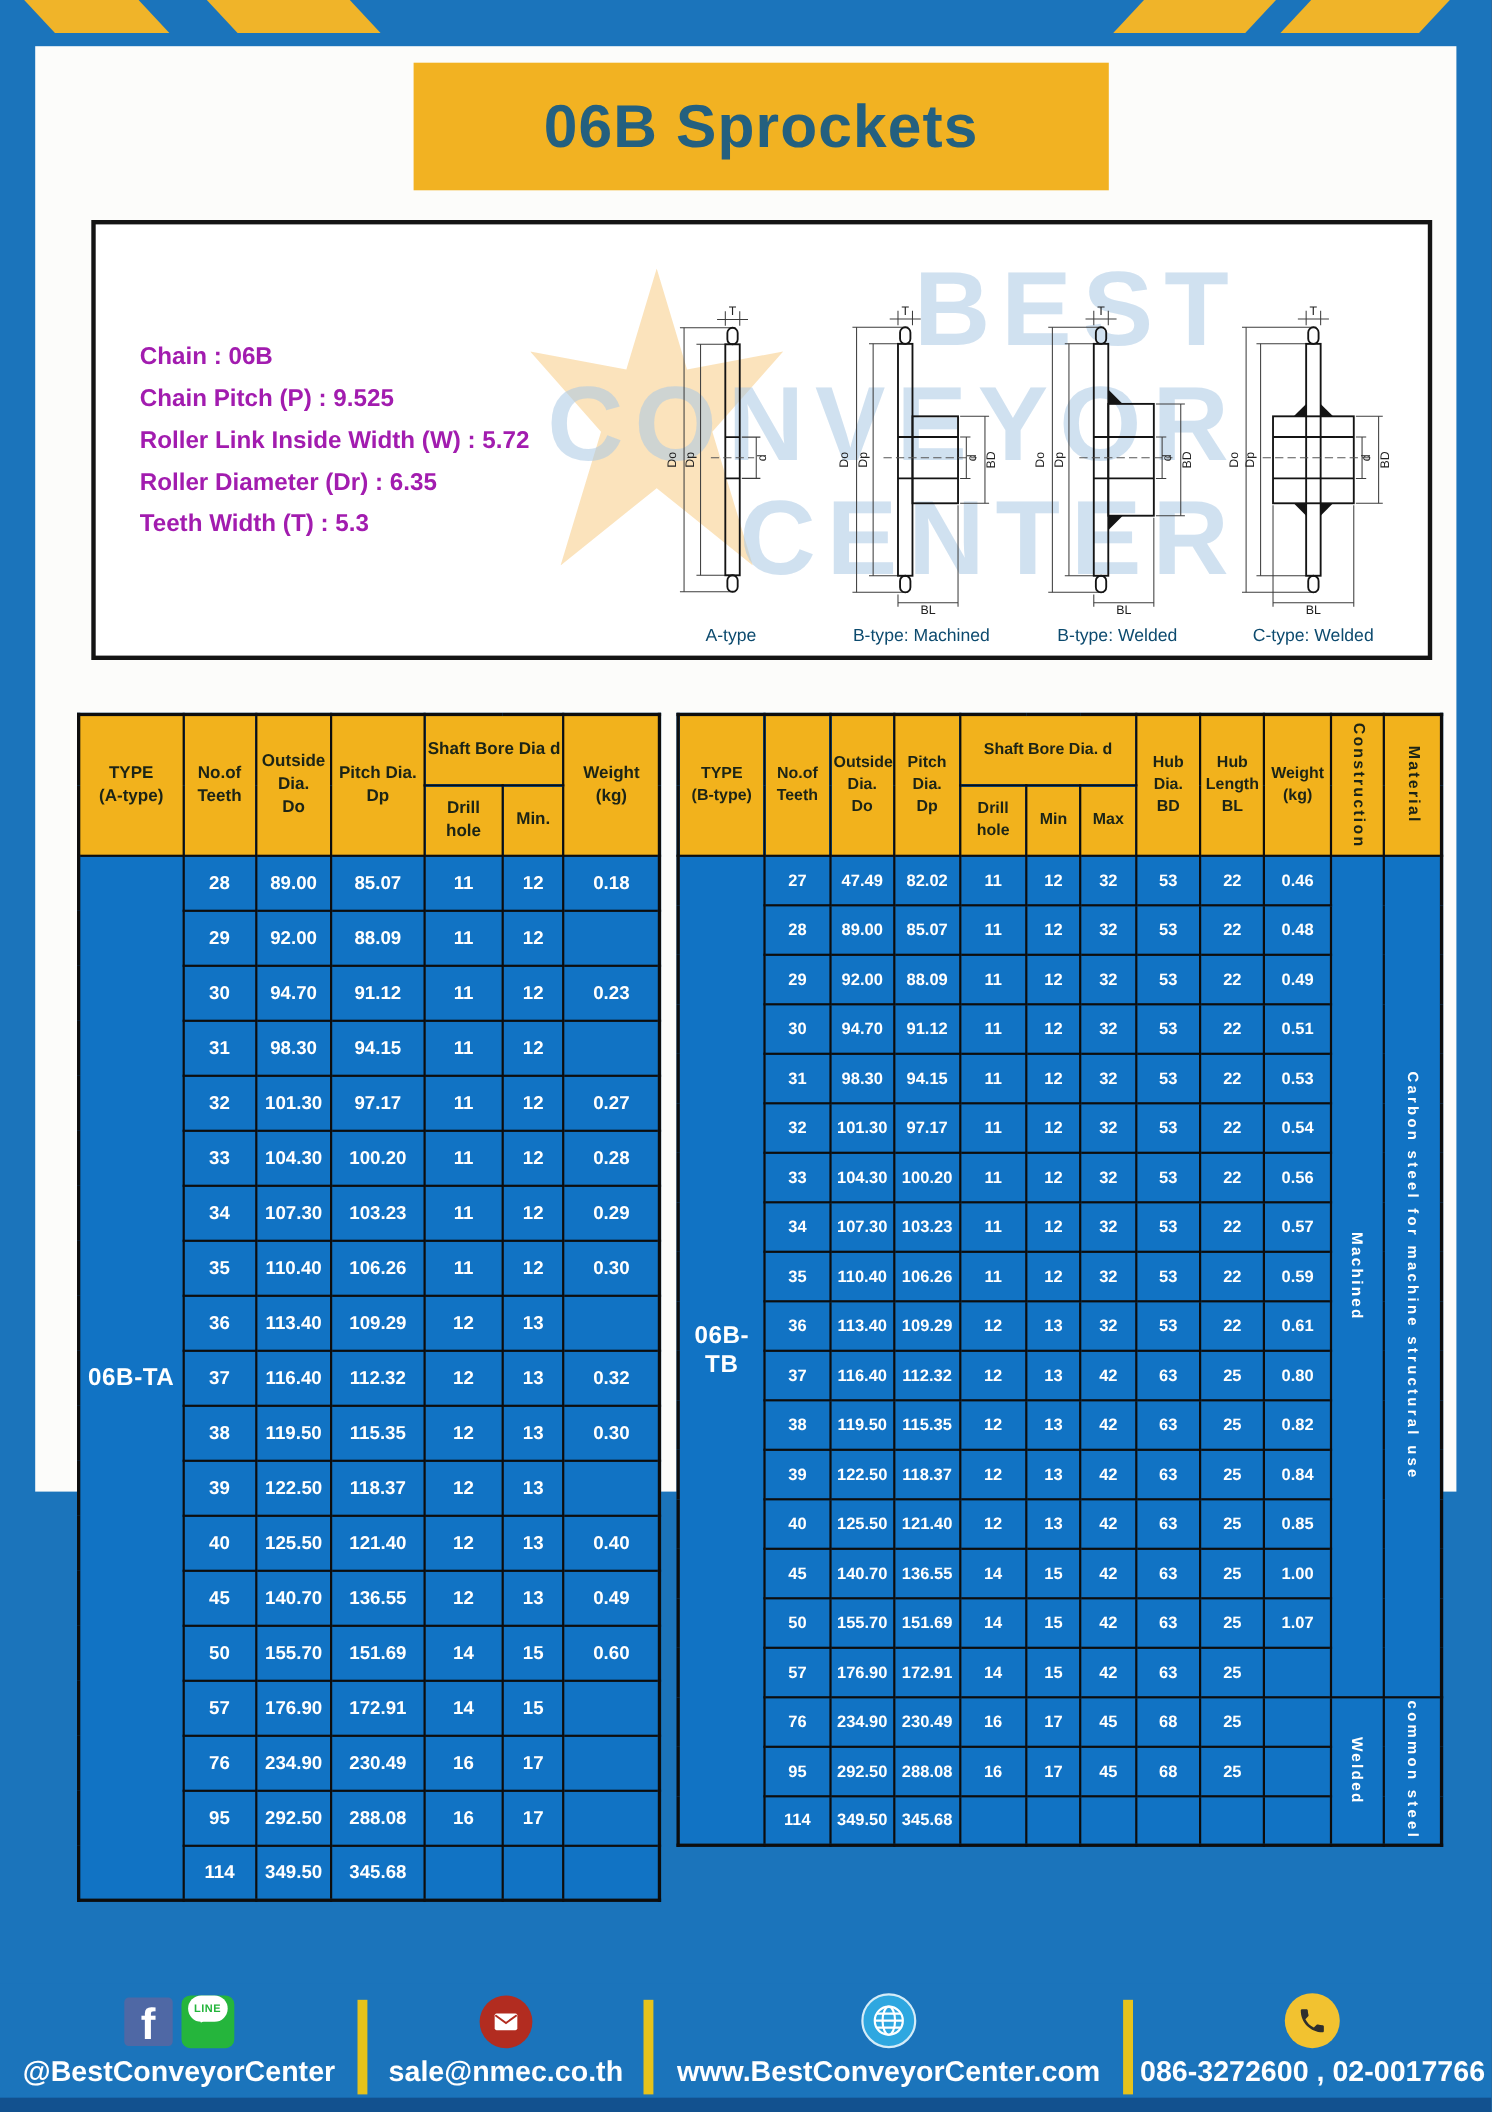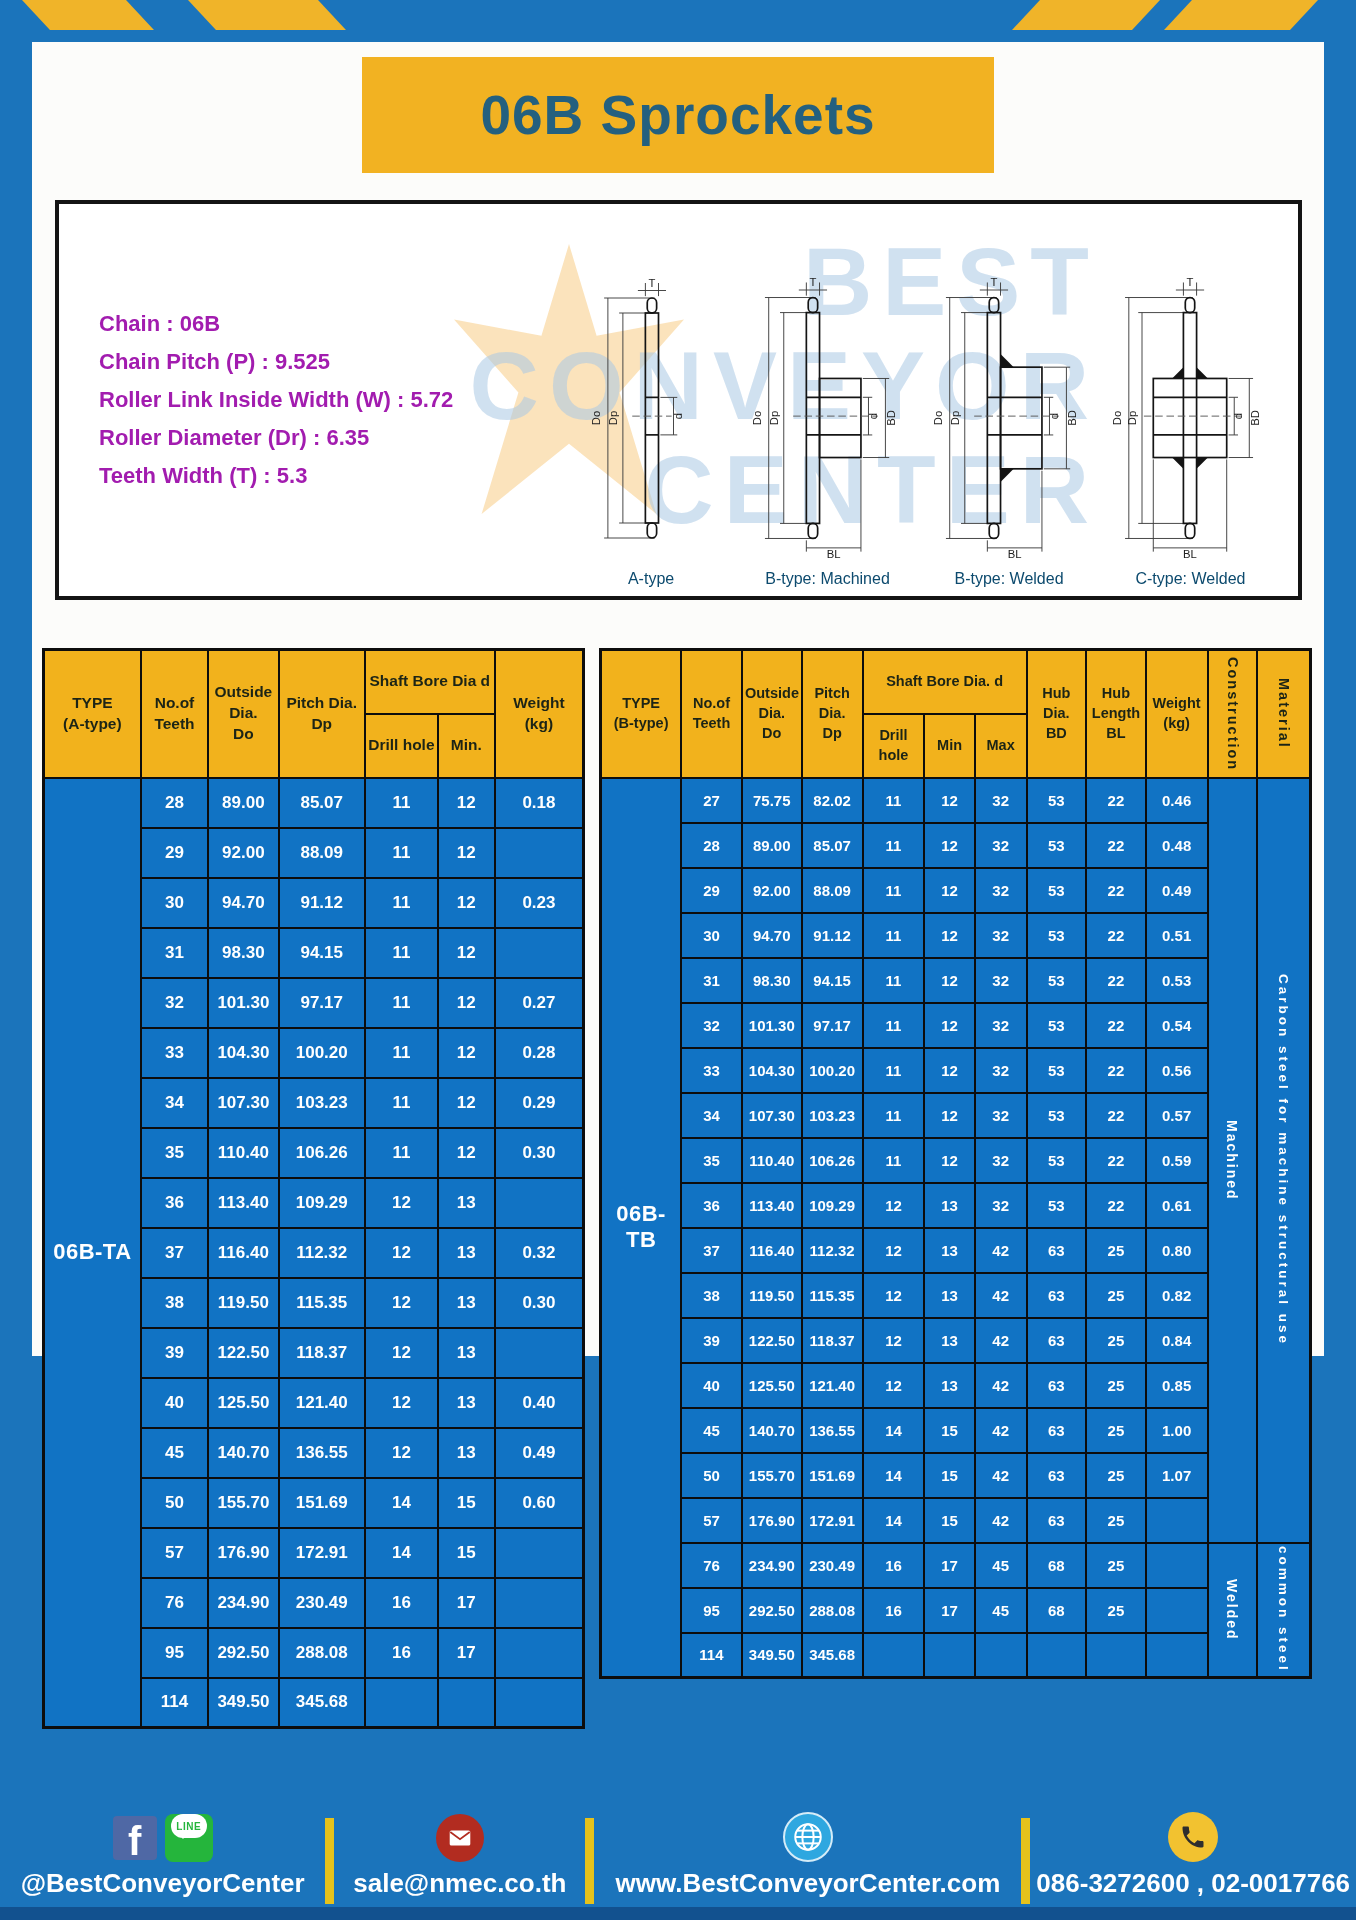--- a/index.html
+++ b/index.html
@@ -6,21 +6,21 @@
   *{box-sizing:border-box;}
   .page{position:relative;width:1356px;height:1920px;background:#1b74bb;overflow:hidden;
         font-family:"Liberation Sans",sans-serif;}
   
   .stripe{position:absolute;top:0;height:30px;background:#f0b429;}
   .stripe.l1{left:22px;width:104px;transform:skewX(43deg);transform-origin:0 0;}
   .stripe.l2{left:188px;width:130px;transform:skewX(43deg);transform-origin:0 0;}
   .stripe.r1{left:1040px;width:120px;transform:skewX(-43deg);transform-origin:0 0;}
   .stripe.r2{left:1192px;width:126px;transform:skewX(-43deg);transform-origin:0 0;}
   
-  .sheet{position:absolute;left:32px;top:42px;width:1292px;height:1314px;background:#fcfcfa;}
+  .sheet{position:absolute;left:32px;top:42px;width:1292px;height:1314px;background:#fcfcfa;padding-left:28px;}
   .banner{width:632px;height:116px;margin:15px auto 0;background:#f2b222;
           display:flex;align-items:center;justify-content:center;}
   .banner h1{margin:0;font-size:55px;font-weight:bold;color:#24607f;letter-spacing:1px;}
   
   .info-box{position:relative;margin:27px 22px 0 23px;height:400px;border:4px solid #141414;
             display:flex;background:#fff;overflow:hidden;}
   .watermark{position:absolute;left:390px;top:26px;width:650px;z-index:0;text-align:right;
              font-weight:bold;color:rgba(170,201,228,0.55);line-height:104px;font-size:96px;
              letter-spacing:10px;}
   .wm-mark{position:absolute;left:395px;top:40px;width:230px;height:270px;z-index:0;
@@ -501,21 +501,21 @@
           <tr>
             <th>Drill hole</th>
             <th>Min</th>
             <th>Max</th>
           </tr>
         </thead>
         <tbody>
             <tr>
               <td class="type-cell" rowspan="20">06B-TB</td>
               <td>27</td>
-              <td>75.75</td>
+              <td>47.49</td>
               <td>82.02</td>
               <td>11</td>
               <td>12</td>
               <td>32</td>
               <td>53</td>
               <td>22</td>
               <td>0.46</td>
               <td class="vert" rowspan="17">Machined</td>
               <td class="vert mat-cell" rowspan="17">Carbon steel for machine structural use</td>
             </tr>

